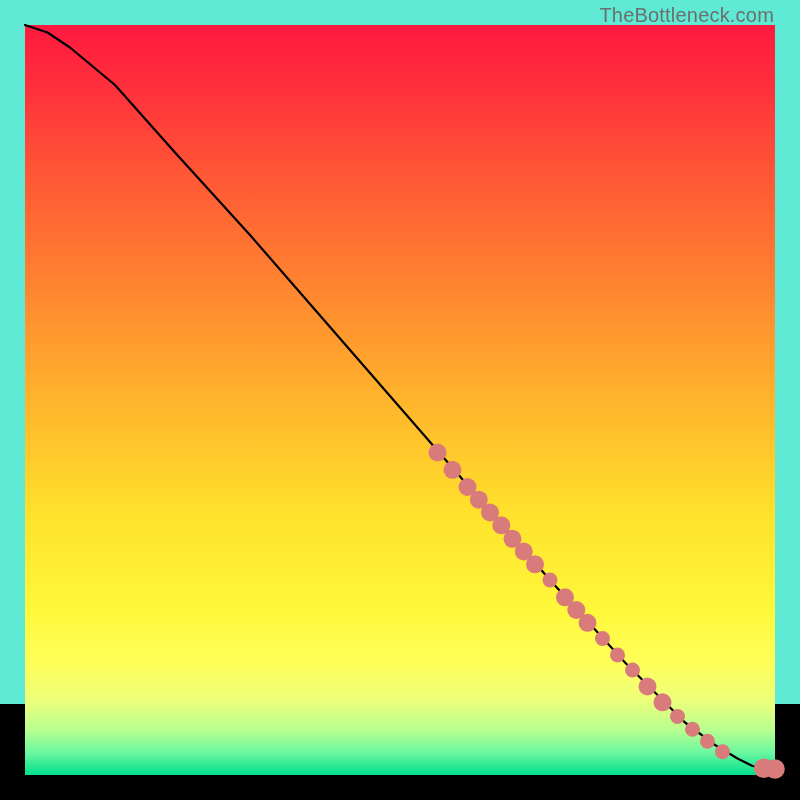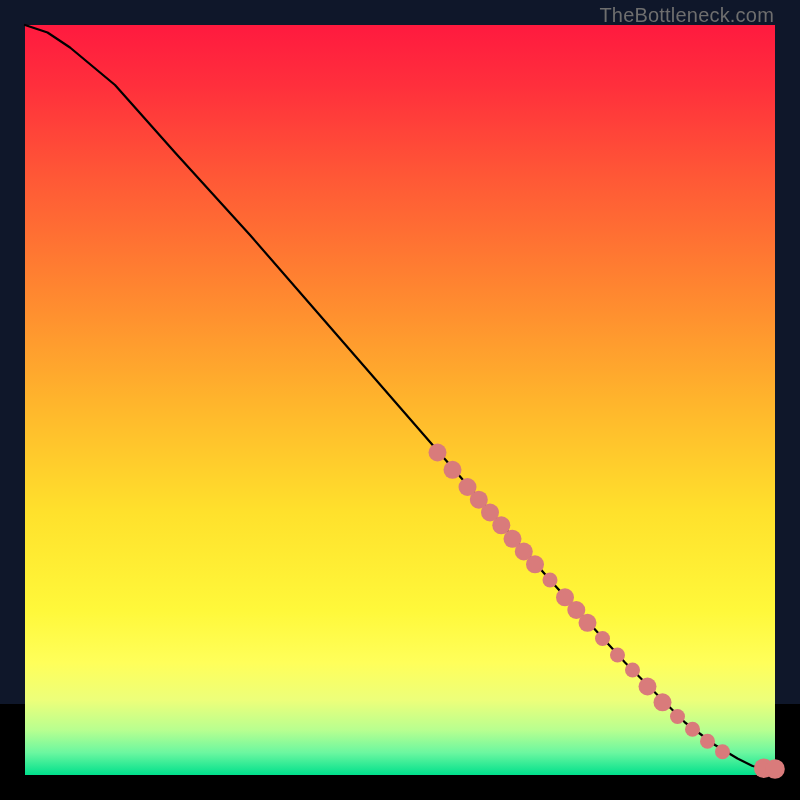--- a/index.html
+++ b/index.html
@@ -8,21 +8,21 @@
     width: 800px;
     height: 800px;
     background: #000;
     font-family: Arial, Helvetica, sans-serif;
     overflow: hidden;
   }
   .frame {
     position: relative;
     width: 800px;
     height: 704px;
-    background: #0f172a;
+    background: #5eead4;
   }
   .plot {
     position: absolute;
     left: 25px;
     top: 25px;
     width: 750px;
     height: 750px;
     background: linear-gradient(to bottom,
       #ff1a3f 0%,
       #ff2f3c 8%,

